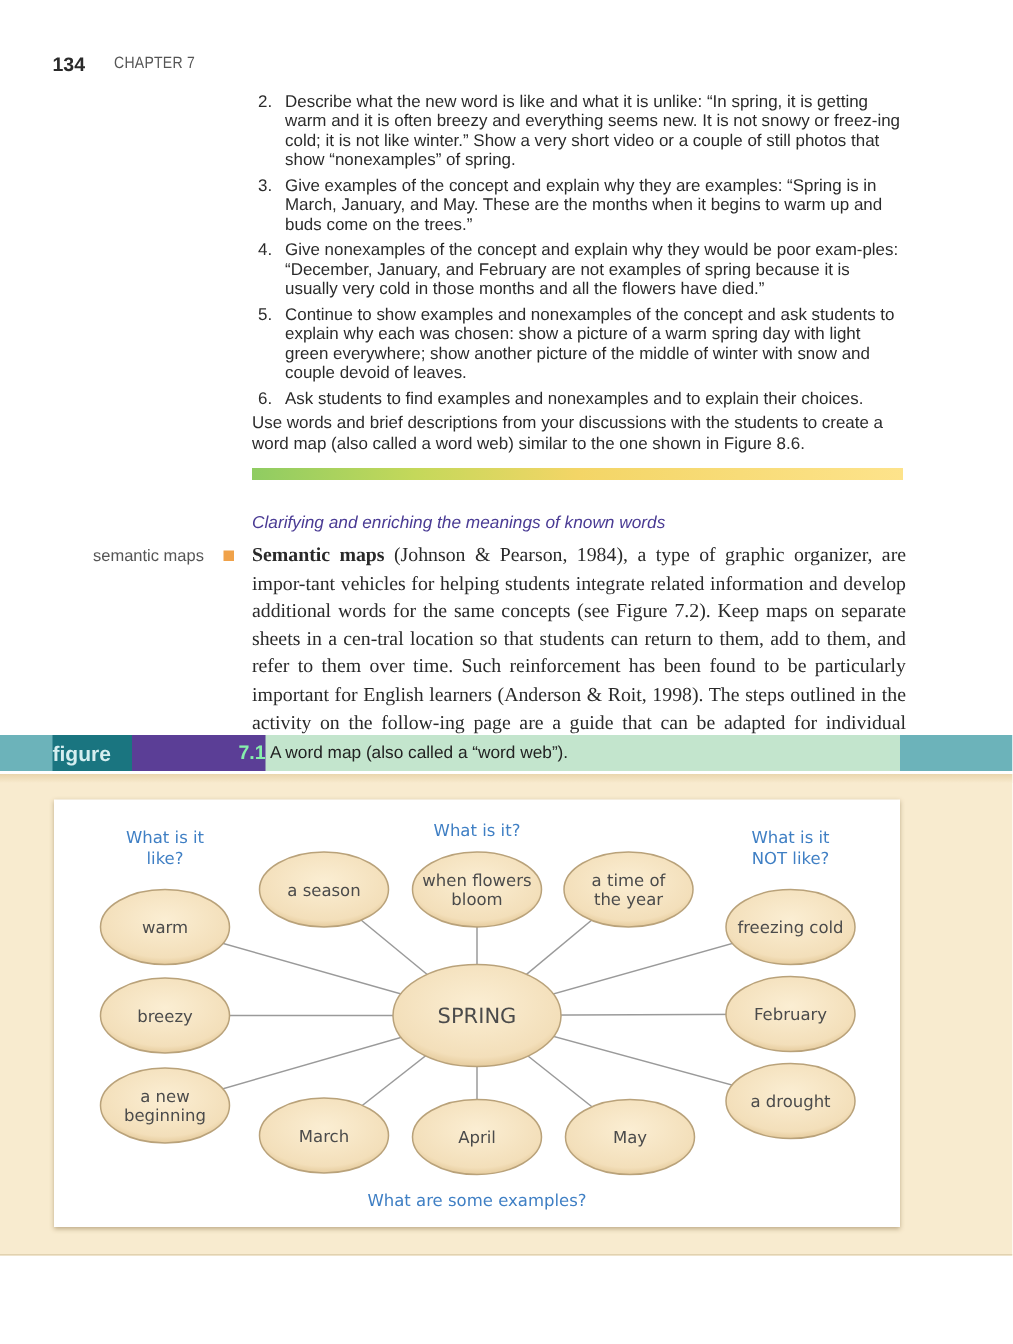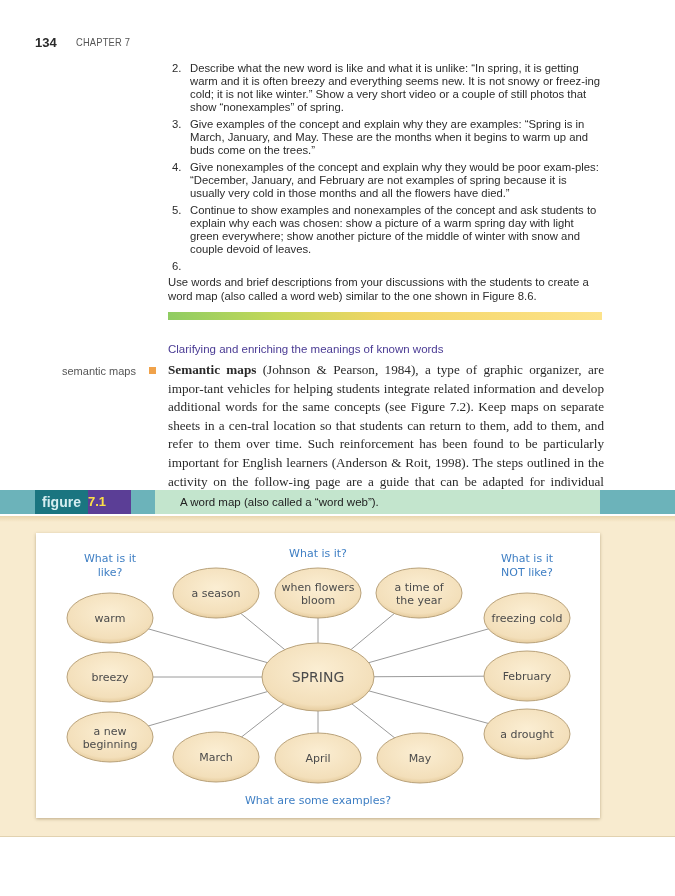--- a/index.html
+++ b/index.html
@@ -4,28 +4,28 @@
 <style>
   html, body { margin:0; padding:0; }
   body { width:675px; height:896px; background:#ffffff; position:relative; overflow:hidden; font-family:"Liberation Sans", sans-serif; color:#2a2a2a; }
   .page-num { position:absolute; left:35px; top:35px; font-size:13px; font-weight:bold;text-align:center; }
   .chapter { position:absolute; left:76px; top:36px; font-size:11px; color:#555; letter-spacing:0.2px; font-family:"Liberation Sans", sans-serif; transform:scaleX(0.85); transform-origin:left; }
   .steps { position:absolute; left:168px; top:62px; width:436px; margin:0; padding:0; list-style:none; font-size:11.3px; line-height:13px; color:#2b2b2b; }
   .steps li { position:relative; padding-left:22px; margin-bottom:4px; }
   .steps li .num { position:absolute; left:4px; top:0; }
   .usewords { position:absolute; left:168px; top:275px; width:440px; font-size:11.3px; line-height:14px; color:#2b2b2b; }
   .divider-bar { position:absolute; left:168px; top:312px; width:434px; height:8px; background:linear-gradient(90deg,#8fcc62 0%,#c4d85a 25%,#f3d566 50%,#fde38b 100%); }
-  .section-heading { position:absolute; left:168px; top:343px; font-size:11.5px; color:#4a3b94; }
+  .section-heading { position:absolute; left:168px; top:343px; font-size:11.5px; font-style:italic; color:#4a3b94; }
   .margin-term { position:absolute; left:62px; top:365px; font-size:11px; color:#555; }
   .margin-bullet { position:absolute; left:149px; top:367px; width:7px; height:7px; background:#f0a24a; }
   .body-para { position:absolute; left:168px; top:361px; width:436px; font-family:"Liberation Serif", serif; font-size:13.2px; line-height:18.6px; text-align:justify; color:#2a2a2a; }
   .body-para b { font-weight:bold; }
   .fig-header { position:absolute; left:0; top:490px; width:675px; height:24px; background:#6cb3ba; }
-  .fig-label { position:absolute; left:35px; top:490px; width:53px; height:24px; background:#1a7580; color:#d5eef0; font-family:"Liberation Sans", sans-serif; font-size:14px; font-weight:bold; line-height:24px; text-align:center; transform-origin:center; }
-  .fig-num { position:absolute; left:88px; top:490px; width:43px; height:24px; background:#5b3e96; color:#fde047; font-size:13px; font-weight:bold; line-height:24px; text-align:left; }
+  .fig-label { position:absolute; left:35px; top:490px; width:53px; height:24px; background:#1a7580; color:#d5eef0; font-family:"Liberation Sans", sans-serif; font-size:14px; font-weight:bold; line-height:24px; transform-origin:center; }
+  .fig-num { position:absolute; left:88px; top:490px; width:89px; height:24px; background:#5b3e96; color:#86efac; font-size:13px; font-weight:bold; line-height:24px; text-align:right; }
   .fig-caption-bg { position:absolute; left:155px; top:490px; width:445px; height:24px; background:#c3e5cd; }
   .fig-caption { position:absolute; left:180px; top:490px; font-size:11.5px; line-height:24px; color:#222; }
   .fig-header-line { position:absolute; left:0; top:514px; width:675px; height:2px; background:#fff; }
   .fig-band { position:absolute; left:0; top:516px; width:675px; height:320px; background:#f8ebcf; border-bottom:1px solid #e2d2b0; }
   .fig-band-shade { position:absolute; left:0; top:516px; width:675px; height:6px; background:linear-gradient(#e9d5ad,#f8ebcf); }
   .fig-box { position:absolute; left:36px; top:533px; width:564px; height:285px; background:#fff; box-shadow:0 1px 3px rgba(120,95,50,0.45); }
   svg.map { position:absolute; left:0; top:0; }
   .node-text { font-family:"DejaVu Sans", sans-serif; font-size:11px; fill:#4b4b4b; }
   .q-text { font-family:"DejaVu Sans", sans-serif; font-size:11px; fill:#3f7fc4; }
 </style>
@@ -33,21 +33,21 @@
 <body>
 
 <div class="page-num">134</div>
 <div class="chapter">CHAPTER 7</div>
 
 <ol class="steps">
   <li><span class="num">2.</span><span>Describe what the new word is like and what it is unlike: “In spring, it is getting warm and it is often breezy and everything seems new. It is not snowy or freez-ing cold; it is not like winter.” Show a very short video or a couple of still photos that show “nonexamples” of spring.</span></li>
   <li><span class="num">3.</span><span>Give examples of the concept and explain why they are examples: “Spring is in March, January, and May. These are the months when it begins to warm up and buds come on the trees.”</span></li>
   <li><span class="num">4.</span><span>Give nonexamples of the concept and explain why they would be poor exam-ples: “December, January, and February are not examples of spring because it is usually very cold in those months and all the flowers have died.”</span></li>
   <li><span class="num">5.</span><span>Continue to show examples and nonexamples of the concept and ask students to explain why each was chosen: show a picture of a warm spring day with light green everywhere; show another picture of the middle of winter with snow and couple devoid of leaves.</span></li>
-  <li><span class="num">6.</span></li>
+  <li><span class="num">6.</span><span>Ask students to find examples and nonexamples and to explain their choices.</span></li>
 </ol>
 
 <div class="usewords">Use words and brief descriptions from your discussions with the students to create a word map (also called a word web) similar to the one shown in Figure 8.6.</div>
 <div class="divider-bar"></div>
 
 <div class="section-heading">Clarifying and enriching the meanings of known words</div>
 <div class="margin-term">semantic maps</div>
 <div class="margin-bullet"></div>
 <div class="body-para"><b>Semantic maps</b><span> (Johnson &amp; Pearson, 1984), a type of graphic organizer, are impor-tant vehicles for helping students integrate related information and develop additional words for the same concepts (see Figure 7.2). Keep maps on separate sheets in a cen-tral location so that students can return to them, add to them, and refer to them over time. Such reinforcement has been found to be particularly important for English learners (Anderson &amp; Roit, 1998). The steps outlined in the activity on the follow-ing page are a guide that can be adapted for individual purposes.</span></div>
 

